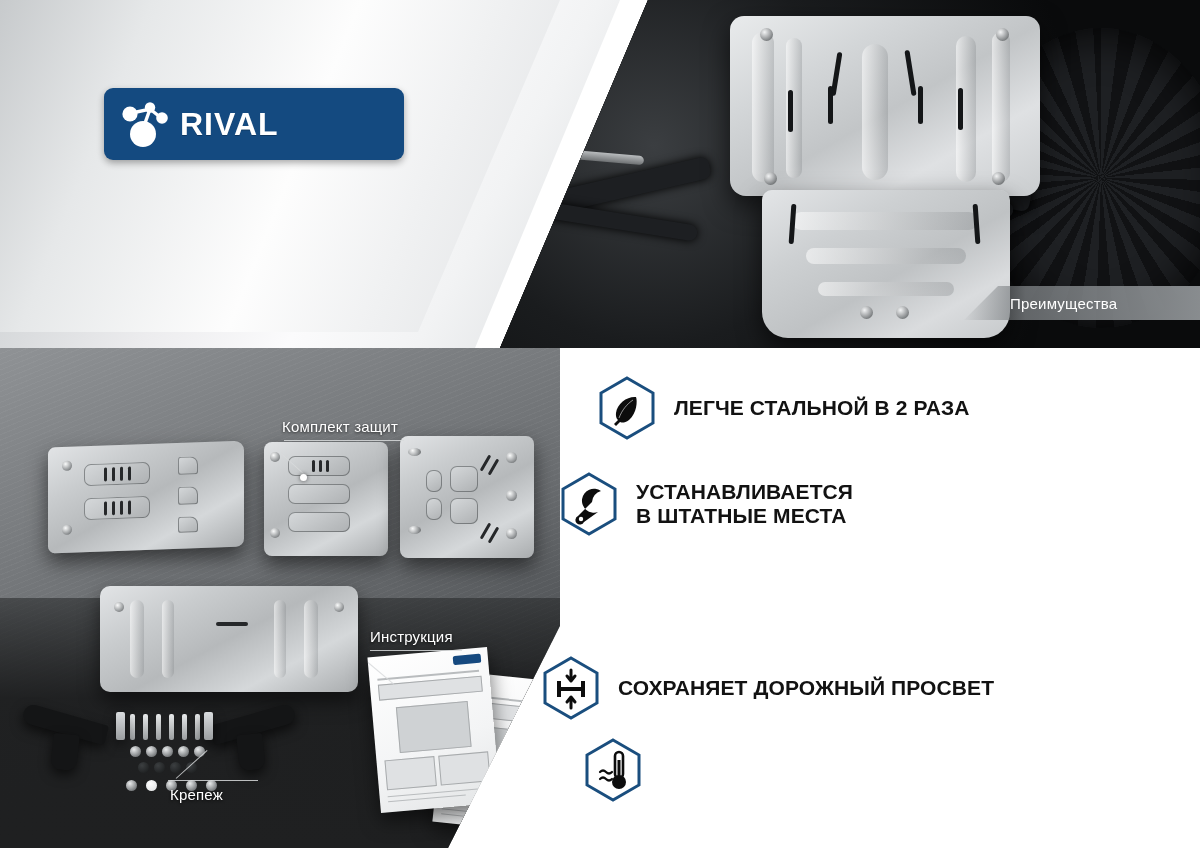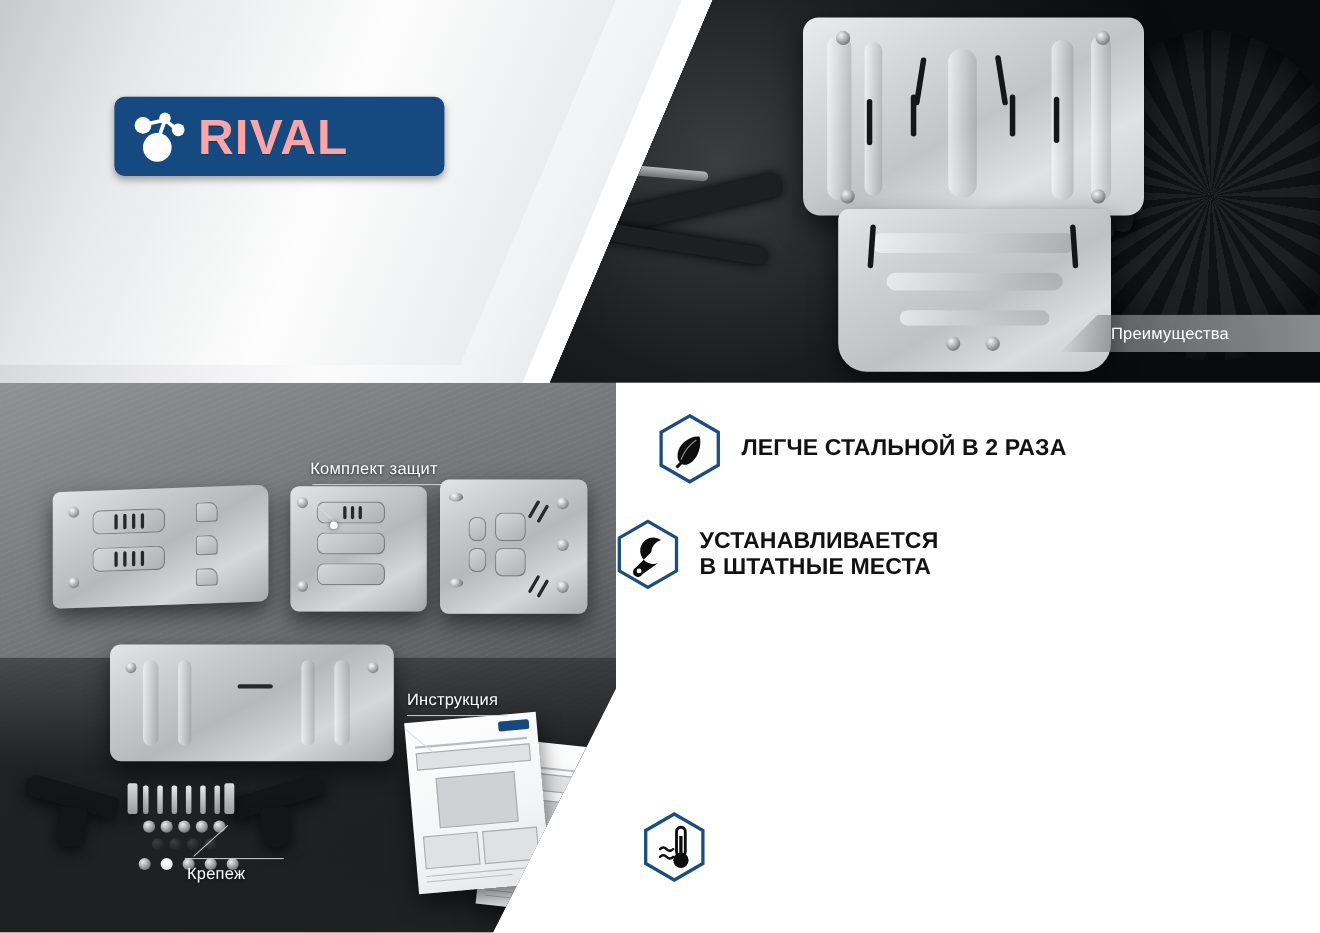--- a/index.html
+++ b/index.html
@@ -27,21 +27,21 @@
   
   .logo-plate{
     position:absolute;left:104px;top:88px;width:300px;height:72px;
     background:#144a80;
     border-radius:9px;
     box-shadow:0 3px 7px rgba(0,0,0,.33);
     display:flex;align-items:center;
   }
   .logo-mark{width:62px;height:56px;margin-left:12px;flex:0 0 auto;}
   .logo-word{
-    font-size:45px;font-weight:bold;color:#fca5a5;
+    font-size:32px;font-weight:bold;color:#ffffff;
     letter-spacing:1px;line-height:1;margin-left:2px;
     font-family:"Liberation Sans",sans-serif;
     text-shadow:0 1px 0 rgba(0,0,0,.25);
     text-align:right;
   }
 
   .tl-title{
     position:absolute;left:104px;top:192px;width:330px;
     text-align:center;
     font-size:22px;font-weight:bold;color:#1b1b1b;
@@ -379,20 +379,35 @@
           <circle cx="21" cy="47" r="2.2" fill="#ffffff"></circle>
         </svg>
       </div>
       <div class="feat-txt">
         <div>УСТАНАВЛИВАЕТСЯ</div>
         <div>В ШТАТНЫЕ МЕСТА</div>
       </div>
     </div>
 
 
+    <div class="feat" style="left:-18px;top:308px;">
+      <div class="hexwrap">
+        <svg viewBox="0 0 58 64" width="58" height="64">
+          <polygon points="29,2 55,17 55,47 29,62 3,47 3,17" fill="none" stroke="#1A4E7E" stroke-width="3"></polygon>
+          <rect x="15" y="25" width="4" height="16" fill="#0d0d0d"></rect>
+          <rect x="39" y="25" width="4" height="16" fill="#0d0d0d"></rect>
+          <rect x="15" y="31" width="28" height="4" fill="#0d0d0d"></rect>
+          <path d="M29 14 v8 M25 20 l4 5 l4 -5" stroke="#0d0d0d" stroke-width="3" fill="none" stroke-linecap="round" stroke-linejoin="round"></path>
+          <path d="M29 52 v-8 M25 46 l4 -5 l4 5" stroke="#0d0d0d" stroke-width="3" fill="none" stroke-linecap="round" stroke-linejoin="round"></path>
+        </svg>
+      </div>
+      <div class="feat-txt">
+        <div>СОХРАНЯЕТ ДОРОЖНЫЙ ПРОСВЕТ</div>
+      </div>
+    </div>
 
     <div class="feat" style="left:24px;top:390px;">
       <div class="hexwrap">
         <svg viewBox="0 0 58 64" width="58" height="64">
           <polygon points="29,2 55,17 55,47 29,62 3,47 3,17" fill="none" stroke="#1A4E7E" stroke-width="3"></polygon>
           <rect x="31" y="14" width="8" height="26" rx="4" fill="none" stroke="#0d0d0d" stroke-width="2.6"></rect>
           <circle cx="35" cy="44" r="7" fill="#0d0d0d"></circle>
           <rect x="33.5" y="22" width="3" height="20" fill="#0d0d0d"></rect>
           <path d="M16 34 q3 -3 6 0 q3 3 6 0" stroke="#0d0d0d" stroke-width="2.2" fill="none" stroke-linecap="round"></path>
           <path d="M16 41 q3 -3 6 0 q3 3 6 0" stroke="#0d0d0d" stroke-width="2.2" fill="none" stroke-linecap="round"></path>

